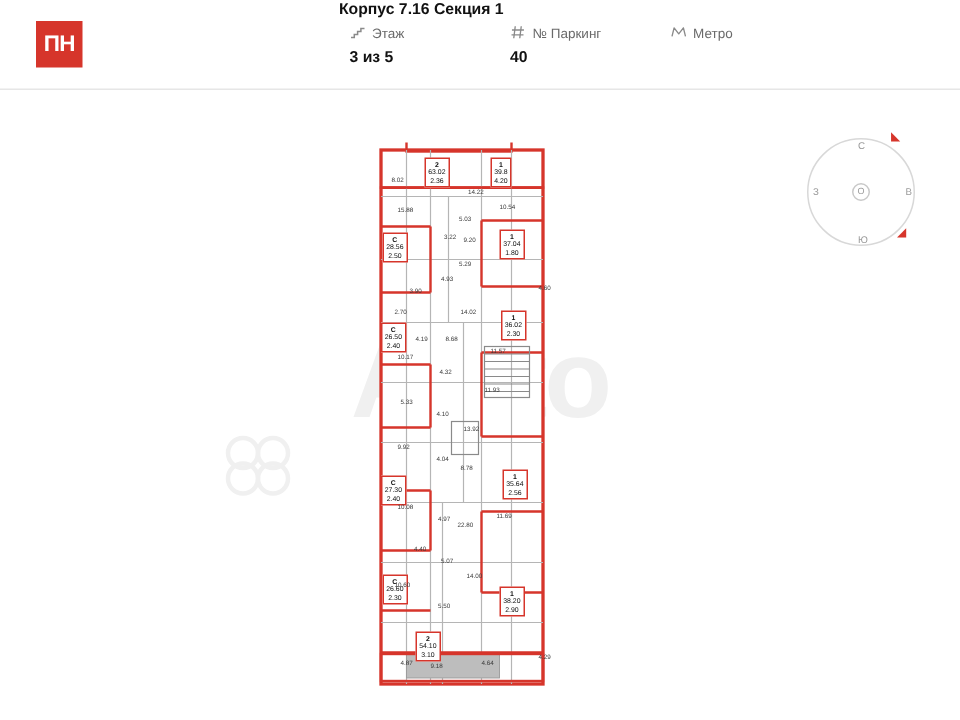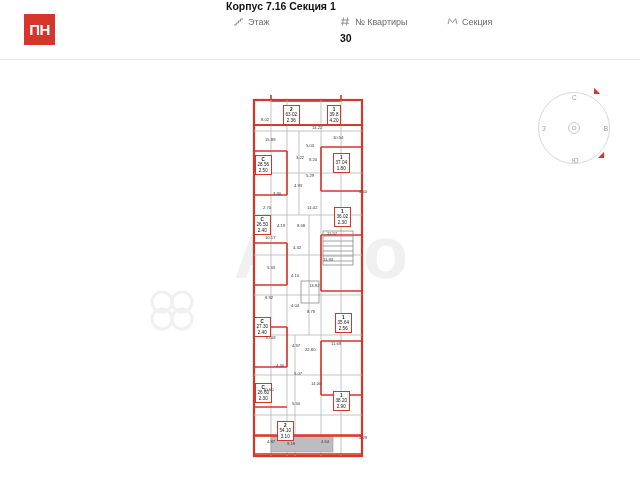--- a/index.html
+++ b/index.html
@@ -215,43 +215,44 @@
 
       <div class="fact">
         <div class="fact-head">
           <span class="fact-ico">
             <svg width="11" height="11" viewBox="0 0 11 11">
                 <path d="M1 9h2.2V7h2.2V5h2.2V3H10" fill="none" stroke="#8a8a8a" stroke-width="1"></path>
               </svg>
           </span>
           <span>Этаж</span>
         </div>
+        <div class="fact-val">3 из 5</div>
       </div>
 
       <div class="fact">
         <div class="fact-head">
           <span class="fact-ico">
             <svg width="11" height="11" viewBox="0 0 11 11">
                 <path d="M3.5 1.5 2.5 9.5M7.5 1.5 6.5 9.5M1.3 4h8M1 7.2h8" fill="none" stroke="#8a8a8a" stroke-width="0.9"></path>
               </svg>
           </span>
-          <span>№ Квартиры</span>
+          <span>№ Паркинг</span>
         </div>
-        <div class="fact-val">30</div>
+        <div class="fact-val">40</div>
       </div>
 
 
       <div class="fact metro">
         <div class="fact-head">
           <span class="fact-ico">
             <svg width="11" height="11" viewBox="0 0 11 11">
                 <path d="M1 8.2 2.4 2.6 5.5 6.6 8.6 2.6 10 8.2" fill="none" stroke="#8a8a8a" stroke-width="0.9" stroke-linejoin="round"></path>
               </svg>
           </span>
-          <span>Секция</span>
+          <span>Метро</span>
         </div>
       </div>
 
     </div>
   </div>
 
   <div class="plan-area">
 
     <div class="watermark">Avito</div>
     <div class="wm-mark">

